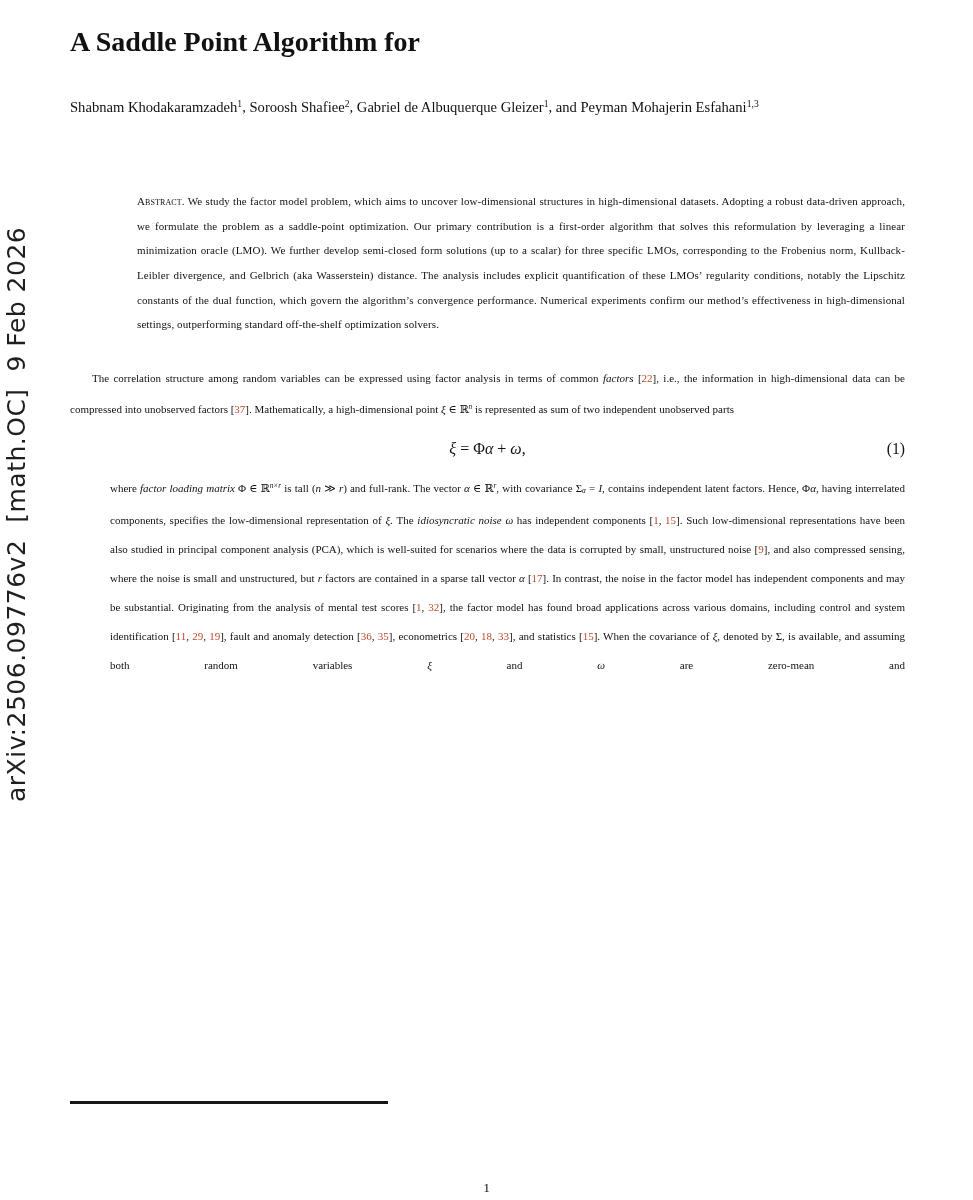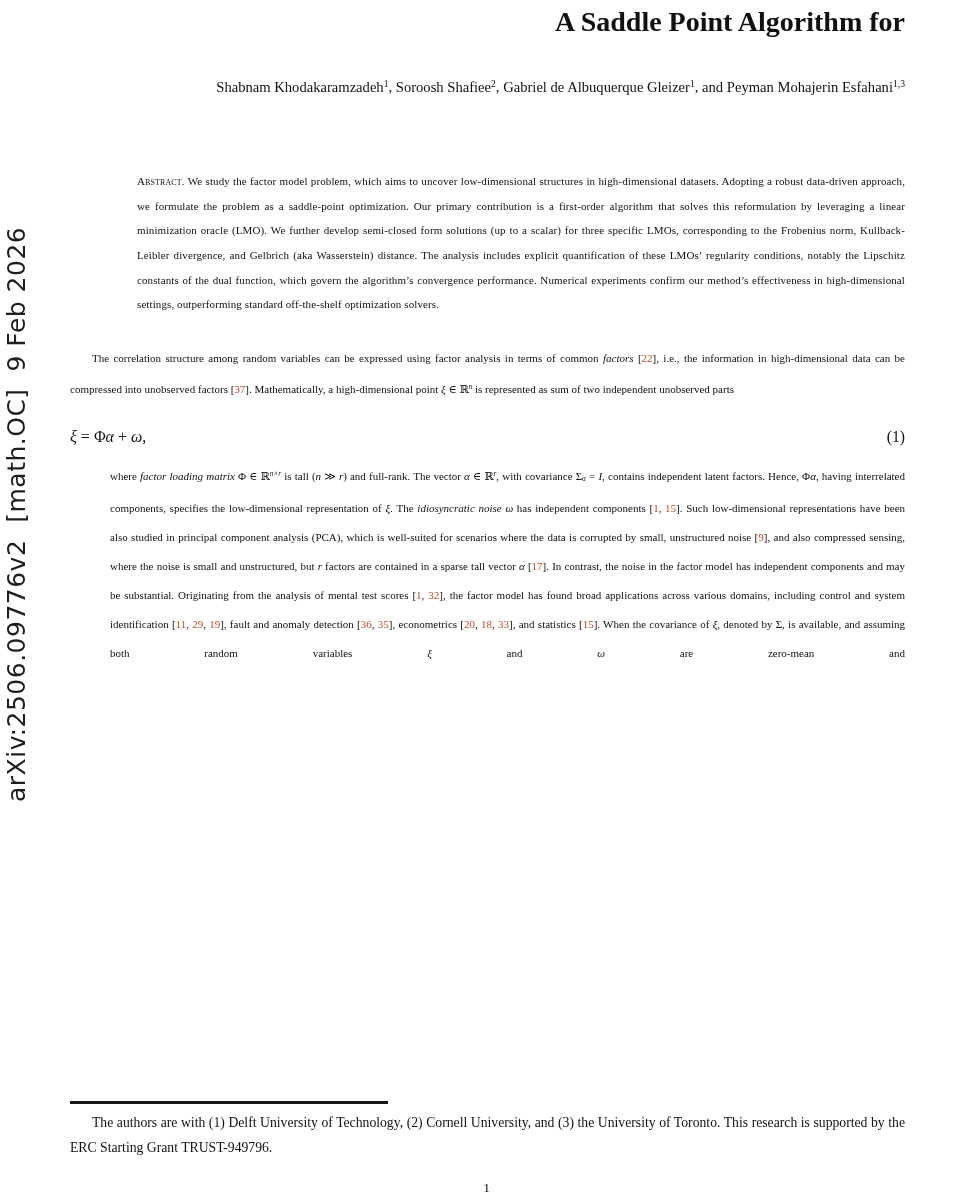--- a/index.html
+++ b/index.html
@@ -37,33 +37,33 @@
 
   
   .main {
     position: absolute;
     left: 70px;
     top: 0;
     width: 835px;
   }
 
   .title {
-    margin-top: 0;
+    margin-top: 20px;
     font-size: 28px;
     line-height: 44px;
     font-weight: bold;
-    text-align: right;
+    text-align: left;
   }
   .title-line { display: block; }
 
   .authors {
     margin-top: 30px;
     font-size: 14.6px;
     line-height: 20px;
-    text-align: right;
+    text-align: left;
   }
 
   .abstract {
     margin-top: 72px;
     margin-left: 67px;
     width: 768px;
     font-size: 11px;
     line-height: 24.7px;
     letter-spacing: 0.1px;
     text-align: justify;
@@ -94,24 +94,24 @@
     text-align: justify;
     hyphens: auto;
     -webkit-hyphens: auto;
   }
   .para1 { margin-top: 27px; text-indent: 22px; }
   .para2 { margin-top: 9px; margin-left: 40px; }
   .justify-last { text-align-last: justify; }
 
   .equation-row {
     position: relative;
-    margin-top: 18px;
+    margin-top: 10px;
     height: 29px;
     line-height: 29px;
-    text-align: left;
+    text-align: center;
     font-size: 16px;
   }
   .equation-number {
     position: absolute;
     right: 0;
     top: 0;
     font-size: 15.7px;
   }
 
   
@@ -178,18 +178,17 @@
       <span class="equation"><span class="seg-m">ξ</span><span> = Φ</span><span class="seg-m">α</span><span> + </span><span class="seg-m">ω</span><span>,</span></span>
       <span class="equation-number">(1)</span>
     </div>
 
     <p class="body-text para2 justify-last"><span>where </span><span class="seg-i">factor loading matrix</span><span> Φ ∈ ℝ</span><span class="seg-msup">n×r</span><span> is tall (</span><span class="seg-m">n</span><span> ≫ </span><span class="seg-m">r</span><span>) and full-rank. The vector </span><span class="seg-m">α</span><span> ∈ ℝ</span><span class="seg-msup">r</span><span>, with covariance Σ</span><span class="seg-msub">α</span><span> = </span><span class="seg-m">I</span><span>, contains independent latent factors. Hence, Φ</span><span class="seg-m">α</span><span>, having interrelated components, specifies the low-dimensional representation of </span><span class="seg-m">ξ</span><span>. The </span><span class="seg-i">idiosyncratic noise</span><span> </span><span class="seg-m">ω</span><span> has independent components [</span><span class="seg-cite">1</span><span>, </span><span class="seg-cite">15</span><span>]. Such low-dimensional representations have been also studied in principal component analysis (PCA), which is well-suited for scenarios where the data is corrupted by small, unstructured noise [</span><span class="seg-cite">9</span><span>], and also compressed sensing, where the noise is small and unstructured, but </span><span class="seg-m">r</span><span> factors are contained in a sparse tall vector </span><span class="seg-m">α</span><span> [</span><span class="seg-cite">17</span><span>]. In contrast, the noise in the factor model has independent components and may be substantial. Originating from the analysis of mental test scores [</span><span class="seg-cite">1</span><span>, </span><span class="seg-cite">32</span><span>], the factor model has found broad applications across various domains, including control and system identification [</span><span class="seg-cite">11</span><span>, </span><span class="seg-cite">29</span><span>, </span><span class="seg-cite">19</span><span>], fault and anomaly detection [</span><span class="seg-cite">36</span><span>, </span><span class="seg-cite">35</span><span>], econometrics [</span><span class="seg-cite">20</span><span>, </span><span class="seg-cite">18</span><span>, </span><span class="seg-cite">33</span><span>], and statistics [</span><span class="seg-cite">15</span><span>]. When the covariance of </span><span class="seg-m">ξ</span><span>, denoted by Σ, is available, and assuming both random variables </span><span class="seg-m">ξ</span><span> and </span><span class="seg-m">ω</span><span> are zero-mean and</span></p>
 
   </div>
 
   <div class="footnote">
     <div class="footnote-rule"></div>
-    <p class="footnote-text"><span>The authors are with (1) Delft University of Technology, (2) Cornell University, and (3) the University of Toronto. This research is supported by the ERC Starting Grant TRUST-949796.</span></p>
   </div>
 
   <div class="page-number">1</div>
 
 </div>
 
 </body></html>

